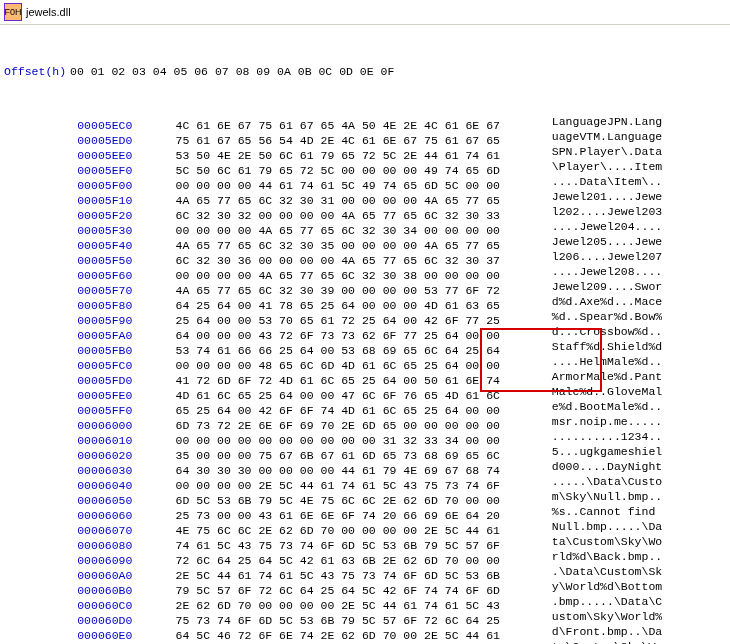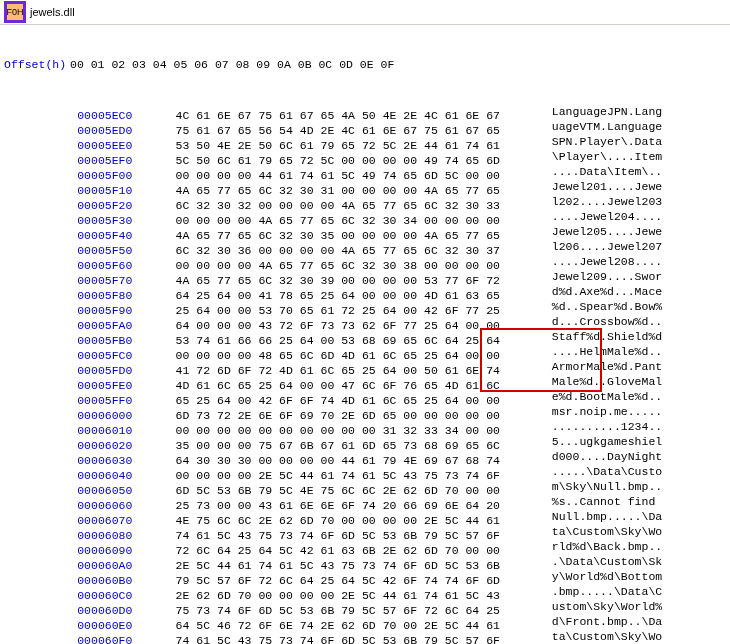--- a/index.html
+++ b/index.html
@@ -20,36 +20,36 @@
     height: 20px;
   }
   .titlebar-icon {
     width: 16px;
     height: 16px;
     margin-right: 4px;
     display: inline-flex;
     align-items: center;
     justify-content: center;
     font-size: 9px;
-    border: 3px solid #6d28d9;
+    border: 1px solid #6d28d9;
     background: #fdba74;
   }
   .titlebar-text { color: #000; }
   .hex-area {
     font-family: Consolas, "Courier New", monospace;
     font-size: 11.5px;
     line-height: 15px;
     white-space: pre;
     padding: 2px 0 4px 4px;
     position: relative;
   }
   .hdr-row { color: #000; margin-bottom: 2px; }
   .row { height: 15px; text-align: center; }
   .offset { color: #0000c8; display: inline-block; width: 66px; font-family: Liberation Mono, monospace; }
-  .bytes  { display: inline-block; width: 400px; letter-spacing: 0; }
+  .bytes  { display: inline-block; width: 400px; letter-spacing: 0; margin-top: 7px; }
   .ascii  { display: inline-block; padding-left: 14px; max-width: 230px; overflow: hidden; }
   .hilite {
     position: absolute;
     border: 2px solid #d40000;
     pointer-events: none;
   }
 </style>
 </head>
 <body>
 

